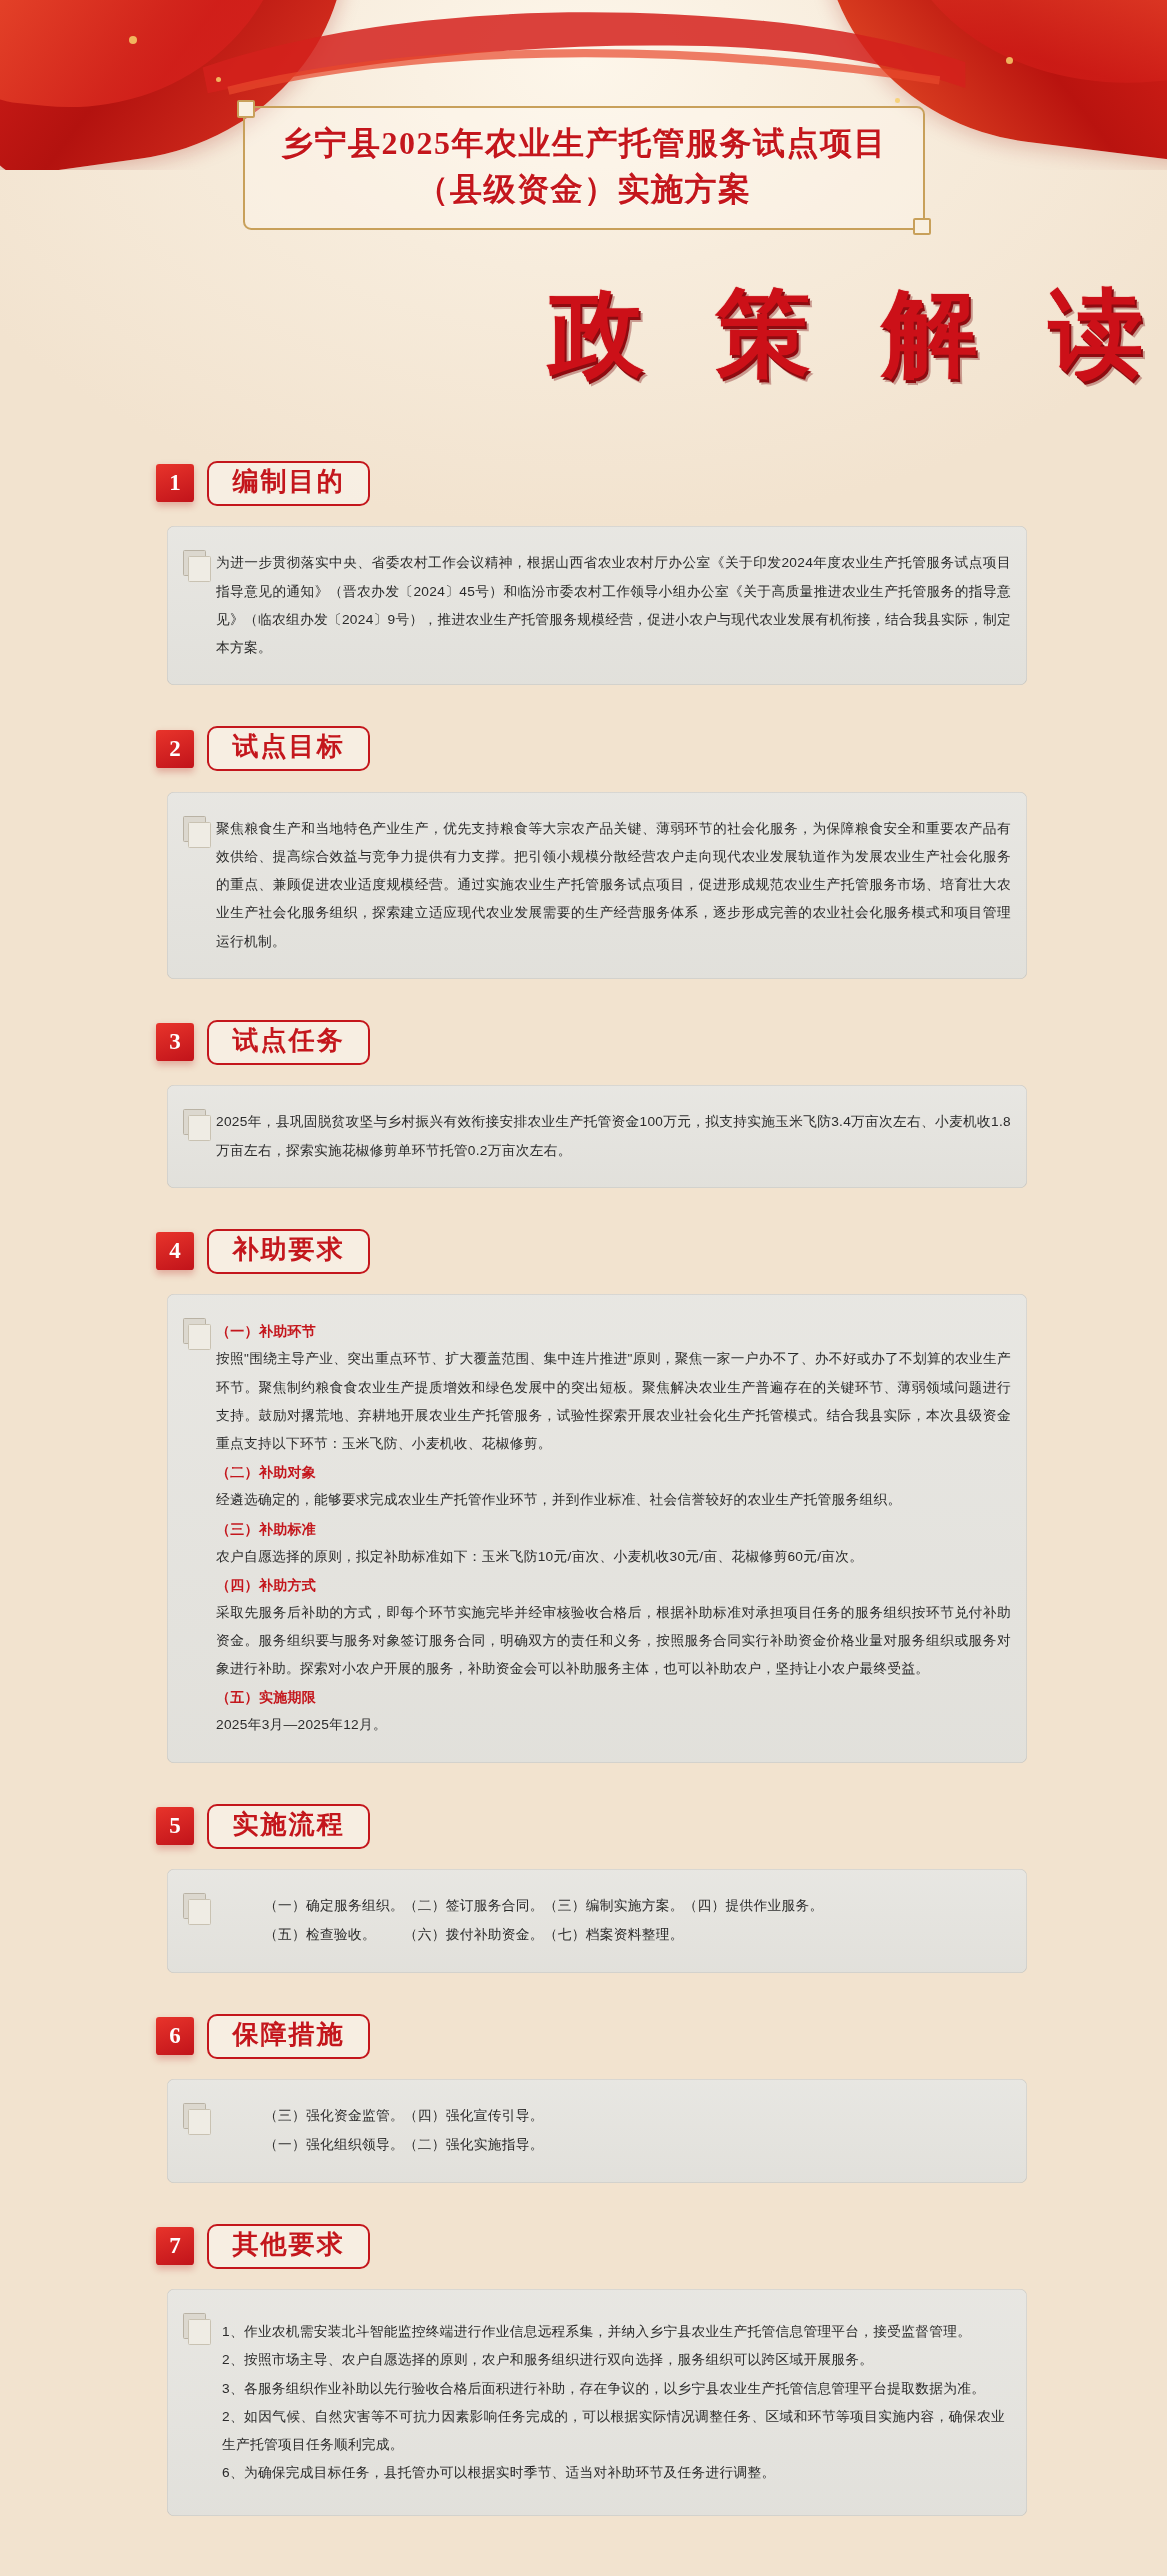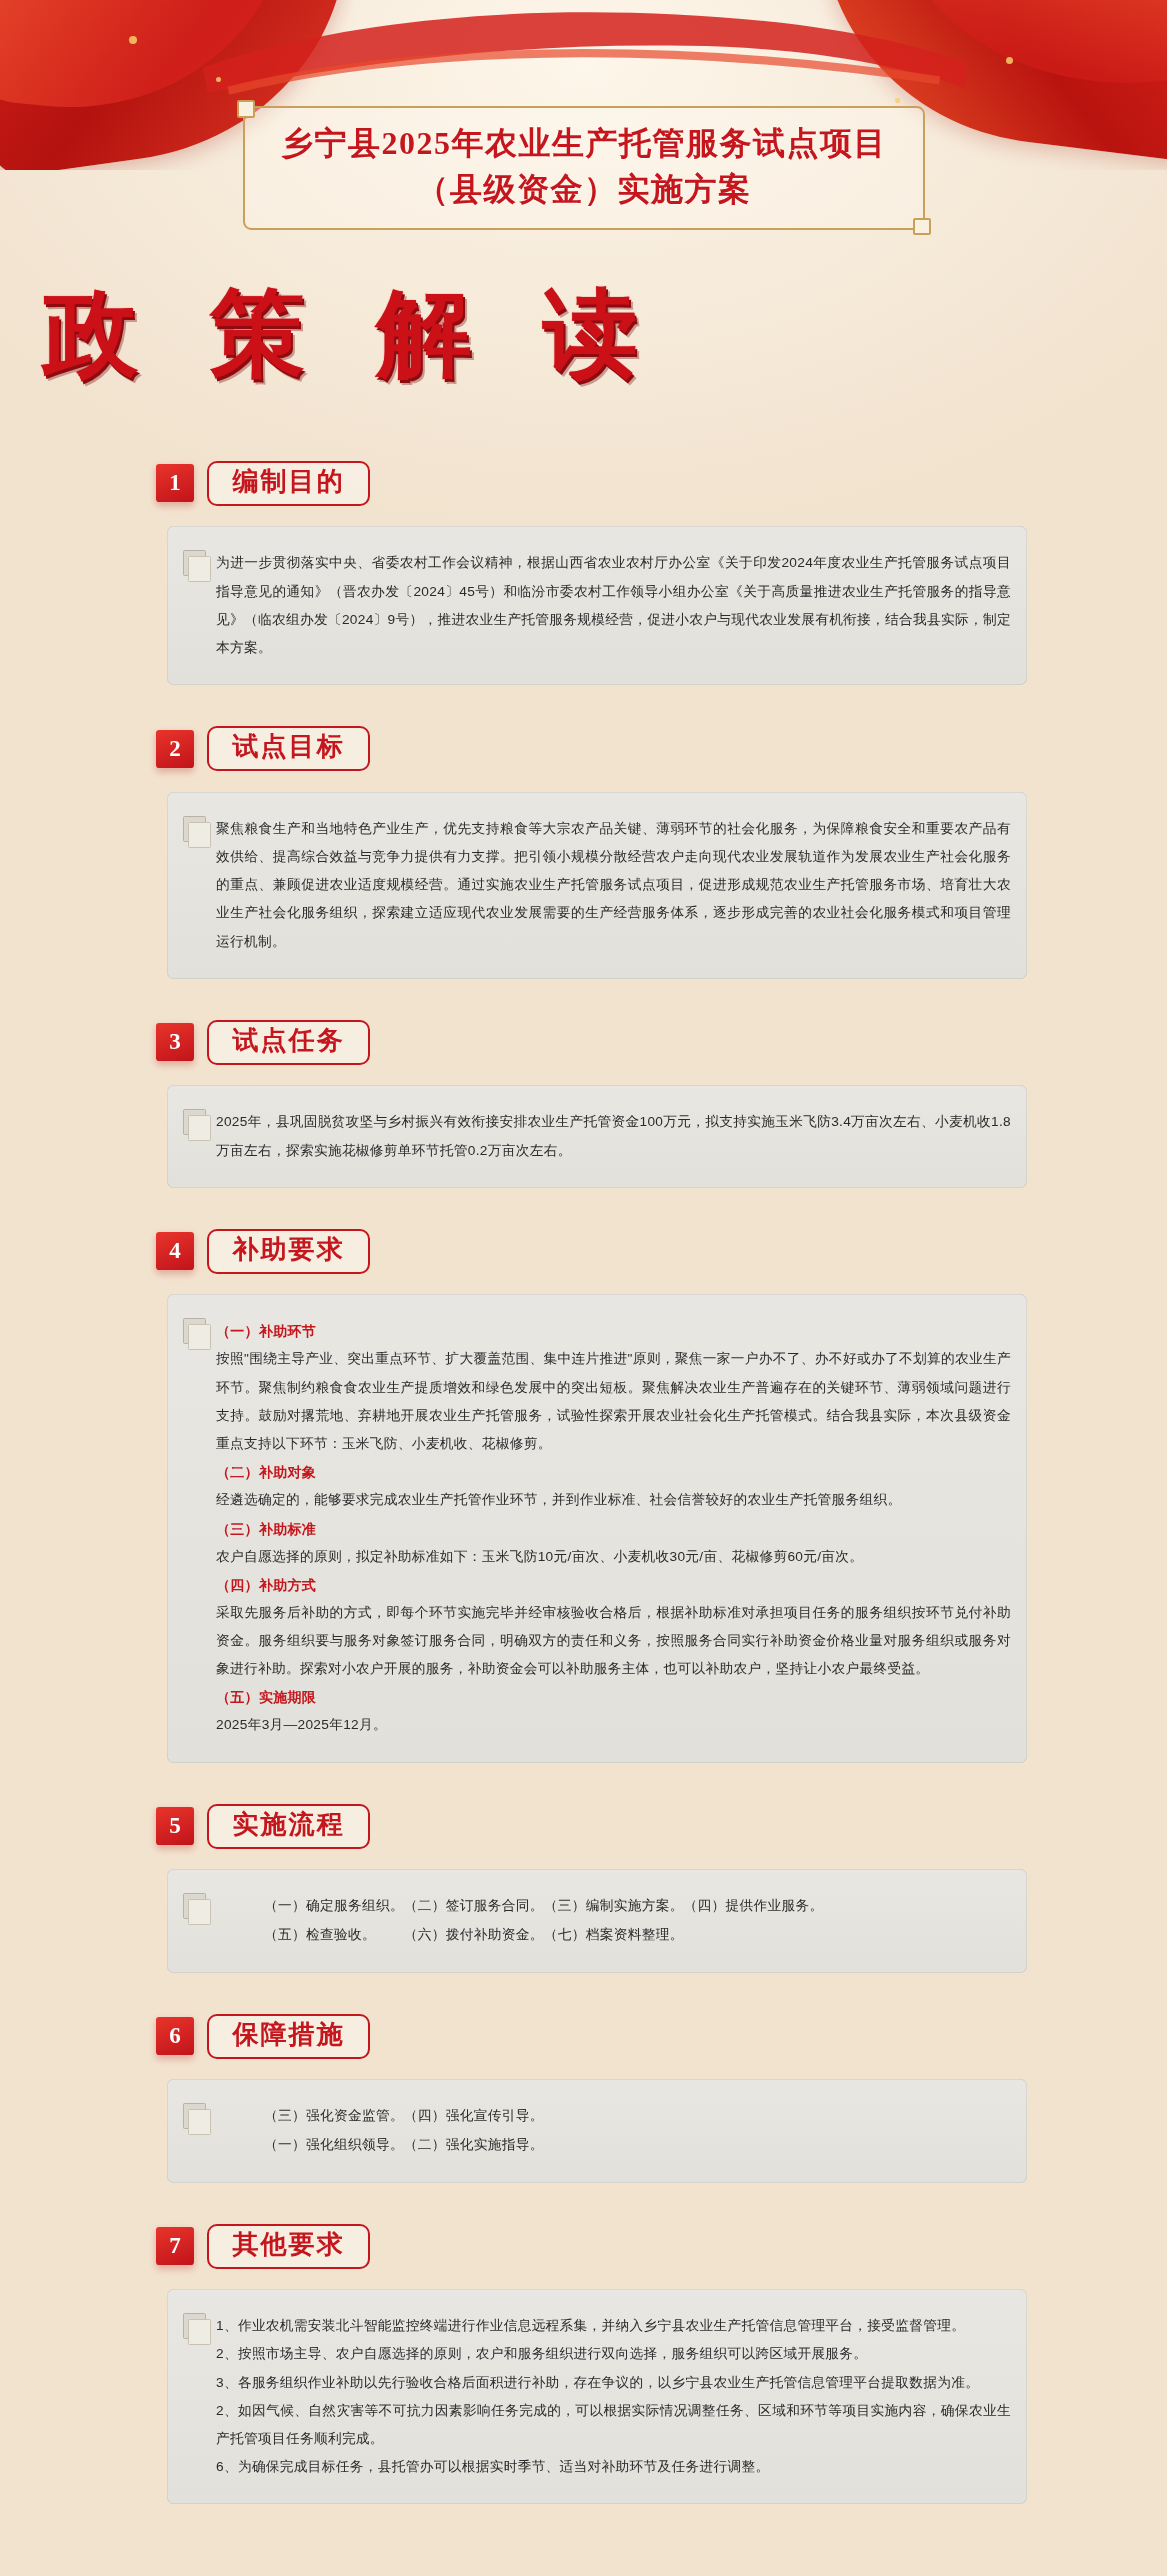--- a/index.html
+++ b/index.html
@@ -76,30 +76,29 @@
   .title-box::before { left: -7.7px; top: -7.7px; }
   .title-box::after { right: -7.7px; bottom: -7.7px; }
   .title-line {
     font-family: Liberation Serif, serif;
     font-weight: bold; font-size: 32px; line-height: 1.42; letter-spacing: 1.5px;
     color: #c4161c;
     text-shadow: 0 1px 0 rgba(255,255,255,.55);
   }
   .big-title {
     position: relative; z-index: 5;
-    margin: 41px auto 0; text-align: left;
+    margin: 41px auto 0; text-align: right;
     font-family: "Liberation Serif", "DejaVu Serif", serif;
     font-weight: bold;
     font-size: 95px; letter-spacing: 24px; text-indent: 24px;
     color: #cc1018;
     text-shadow:
       2.1px 2.6px 0 #8e0b10,
       4.1px 5.2px 0 rgba(120,10,12,.35),
       0 0 1px #cc1018;
-    padding-left: 19px;
   }
 
   
   .content { position: relative; z-index: 4; padding: 62px 0 0; }
   .section { width: 948px; margin: 0 auto 0; padding-bottom: 41px; }
   .sec-head {
     display: flex; align-items: center; gap: 13.4px;
     margin: 0 0 20.6px 46px;
   }
   .sec-num {
@@ -151,21 +150,21 @@
   .sub-h {
     font-size: 14px; line-height: 2.0; color: #c4161c; font-weight: bold;
     letter-spacing: 0.3px;
   }
   .red { color: #c4161c; margin-left: 48px; }
   .flow p.body { text-align: left; }
   .ol li {
     font-size: 13.7px; line-height: 2.06; color: #2b2b2b;
     list-style: none; text-align: justify; letter-spacing: 0.3px;
   }
-  .ol { margin: 0; padding: 0; }
+  .ol { margin: 6px; padding: 0; }
 </style>
 </head>
 <body>
 
 <div class="page">
 
   <div class="top-deco">
     <div class="ribbon-left"></div>
     <div class="ribbon-left2"></div>
     <div class="ribbon-right"></div>

